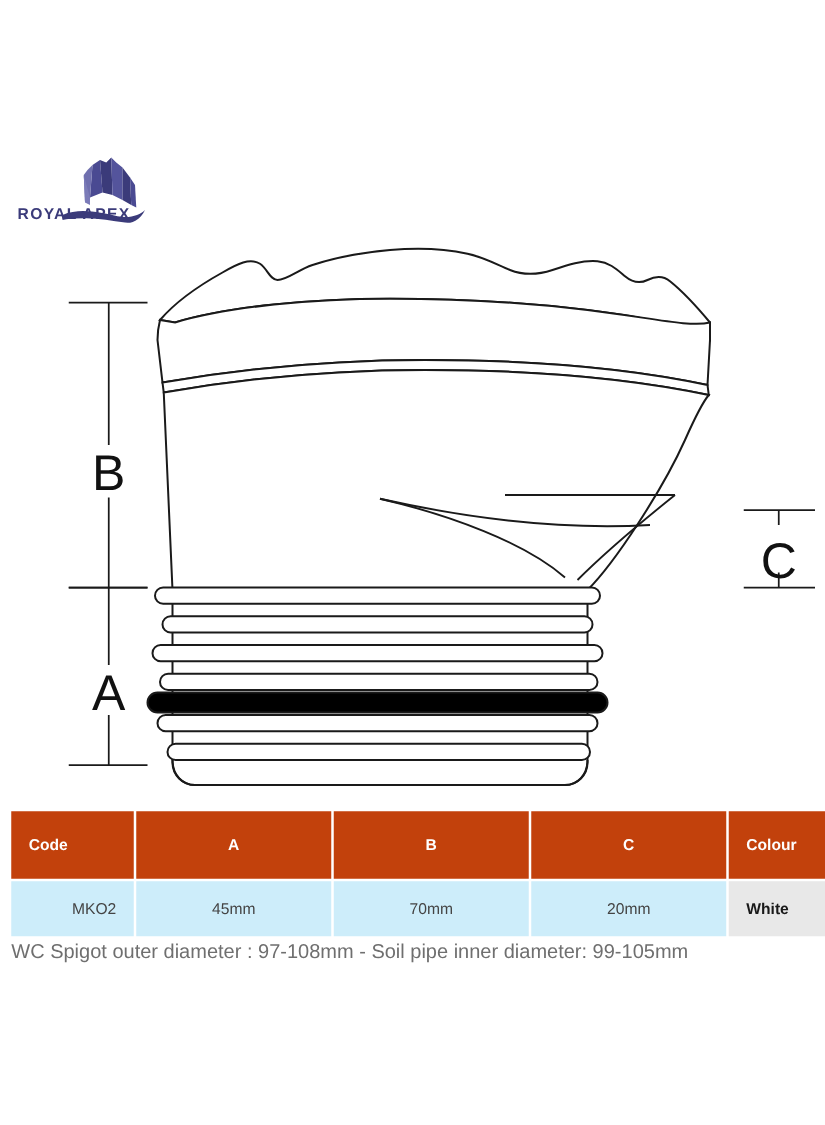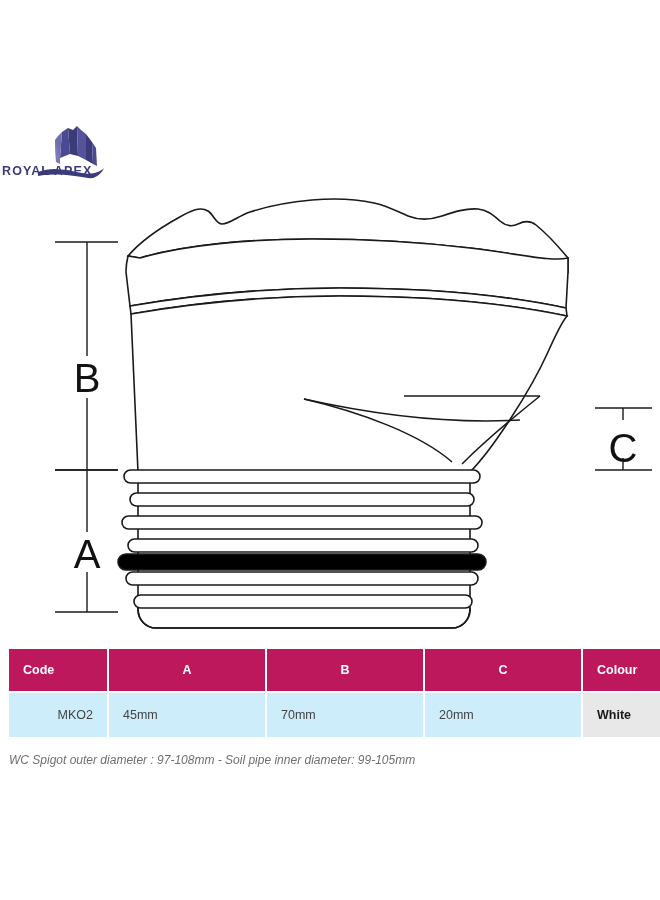--- a/index.html
+++ b/index.html
@@ -11,21 +11,21 @@
     width: 660px;
     height: 900px;
     position: relative;
     font-family: "Liberation Sans", sans-serif;
     overflow: hidden;
   }
 
   
   #logo-block {
     position: absolute;
-    left: 0px;
+    left: 12px;
     top: 120px;
     width: 130px;
     height: 72px;
   }
   #logo-svg { display: block; }
   #logo-wordmark {
     position: absolute;
     left: 2px;
     top: 44px;
     font-family: "Liberation Sans", sans-serif;
@@ -53,58 +53,57 @@
     top: 647px;
     width: 646px;
   }
   table.spec {
     border-collapse: separate;
     border-spacing: 2px 2px;
     width: 646px;
     table-layout: fixed;
   }
   table.spec th {
-    background: #be185d;
+    background: #c2410c;
     color: #ffffff;
     font-size: 12.5px;
     font-weight: 700;
-    height: 42px;
+    height: 54px;
     padding: 0 14px;
     text-align: center;
     font-family: "Liberation Sans", sans-serif;
   }
   table.spec th.left-align { text-align: left; }
   table.spec td {
     background: #cdedfa;
     color: #444444;
     font-size: 12.5px;
     font-weight: 400;
     height: 44px;
     padding: 0 14px;
-    text-align: left;
+    text-align: center;
     font-family: "Liberation Sans", sans-serif;
   }
   table.spec td.left-align { text-align: right; }
   table.spec td.colour-cell {
     background: #e8e8e8;
     color: #1a1a1a;
     font-weight: 700;
     text-align: left;
   }
 
   
   #footer-note {
     position: absolute;
     left: 9px;
     top: 753px;
-    font-size: 12px;
+    font-size: 16px;
     color: #6f6f6f;
     font-family: "Liberation Sans", sans-serif;
     white-space: nowrap;
-    font-style: italic;
   }
 
   .dim-label {
     font-family: "Liberation Sans", sans-serif;
     font-size: 40px;
     font-weight: 400;
     fill: #111111;
   }
 </style>
 </head>

